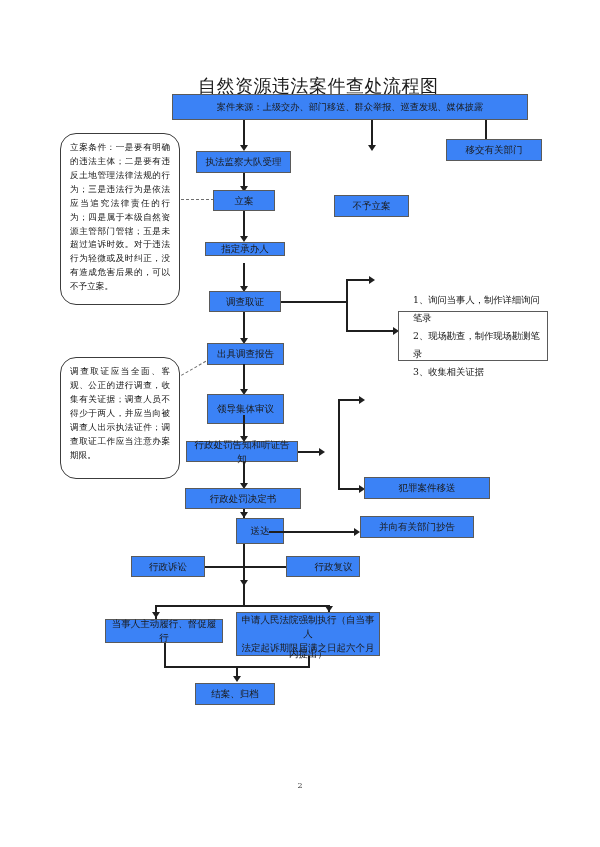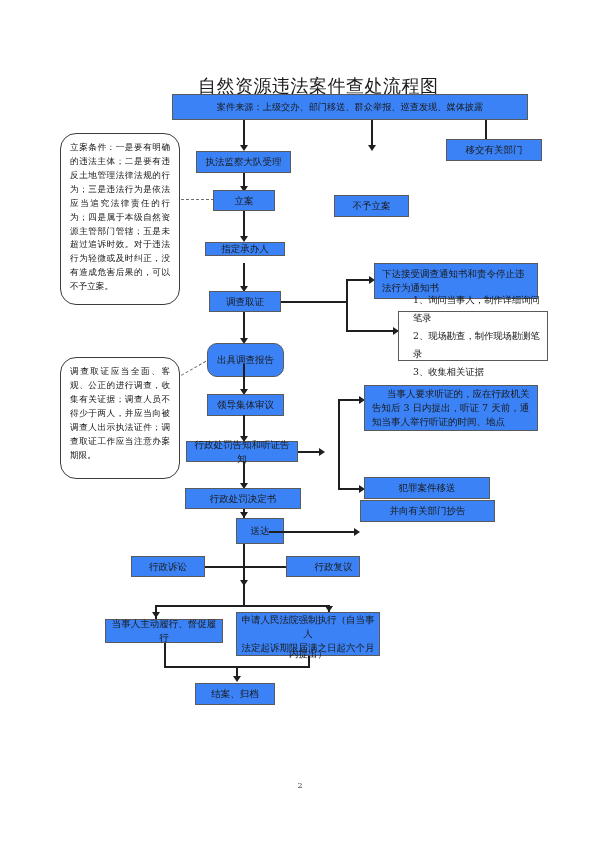--- a/index.html
+++ b/index.html
@@ -124,68 +124,66 @@
 
   <div class="box" style="left:209px;top:291px;width:72px;height:21px;">调查取证</div>
 
   <div class="ln h" style="left:281px;top:301px;width:66px;"></div>
   <div class="ln v" style="left:346px;top:279px;height:52px;"></div>
   <div class="ln h" style="left:346px;top:279px;width:24px;"></div>
   <div class="arrow right" style="left:369px;top:275.8px;"></div>
   <div class="ln h" style="left:346px;top:330px;width:48px;"></div>
   <div class="arrow right" style="left:393px;top:326.8px;"></div>
 
-  <div class="box indent-text" style="left:374px;top:263px;width:164px;height:36px;">下达接受调查通知书和责令停止违法行为通知书</div>
 
   <div class="listbox" style="left:398px;top:311px;width:150px;height:50px;">
     <div>1、询问当事人，制作详细询问笔录</div>
     <div>2、现场勘查，制作现场勘测笔录</div>
     <div>3、收集相关证据</div>
   </div>
 
   <div class="ln v" style="left:243px;top:312px;height:27px;"></div>
   <div class="arrow down" style="left:239.8px;top:338px;"></div>
 
   <div class="callout" style="left:60px;top:357px;width:120px;height:122px;">调查取证应当全面、客观、公正的进行调查，收集有关证据；调查人员不得少于两人，并应当向被调查人出示执法证件；调查取证工作应当注意办案期限。</div>
   <div class="dashed" style="left:181px;top:375px;width:64px;transform:rotate(-30deg);"></div>
 
-  <div class="box" style="left:207px;top:343px;width:77px;height:34px;border-radius:10px;">出具调查报告</div>
+  <div class="box" style="left:207px;top:343px;width:77px;height:22px;">出具调查报告</div>
   <div class="ln v" style="left:243px;top:364px;height:26px;"></div>
   <div class="arrow down" style="left:239.8px;top:389px;"></div>
 
-  <div class="box" style="left:207px;top:394px;width:77px;height:22px;">领导集体审议</div>
+  <div class="box" style="left:207px;top:394px;width:77px;height:30px;">领导集体审议</div>
   <div class="ln v" style="left:243px;top:415px;height:22px;"></div>
   <div class="arrow down" style="left:239.8px;top:436px;"></div>
 
   <div class="box" style="left:186px;top:441px;width:112px;height:21px;">行政处罚告知和听证告知</div>
 
   <div class="ln h" style="left:298px;top:451px;width:22px;"></div>
   <div class="arrow right" style="left:319px;top:447.8px;"></div>
   <div class="ln v" style="left:338px;top:399px;height:90px;"></div>
   <div class="ln h" style="left:338px;top:399px;width:22px;"></div>
   <div class="arrow right" style="left:359px;top:395.8px;"></div>
   <div class="ln h" style="left:338px;top:488px;width:22px;"></div>
   <div class="arrow right" style="left:359px;top:484.8px;"></div>
 
-  <div class="box indent-text" style="left:364px;top:385px;width:174px;height:46px;text-indent:15px;">当事人要求听证的，应在行政机关告知后 3 日内提出，听证 7 天前，通知当事人举行听证的时间、地点</div>
 
   <div class="box" style="left:364px;top:477px;width:126px;height:22px;">犯罪案件移送</div>
 
   <div class="ln v" style="left:243px;top:462px;height:22px;"></div>
   <div class="arrow down" style="left:239.8px;top:483px;"></div>
 
   <div class="box" style="left:185px;top:488px;width:116px;height:21px;">行政处罚决定书</div>
   <div class="ln v" style="left:243px;top:509px;height:36px;"></div>
   <div class="arrow down" style="left:239.8px;top:512px;"></div>
 
   <div class="box" style="left:236px;top:518px;width:48px;height:26px;">送达</div>
 
   <div class="ln h" style="left:269px;top:531px;width:86px;"></div>
   <div class="arrow right" style="left:354px;top:527.8px;"></div>
-  <div class="box" style="left:360px;top:500px;width:135px;height:22px;">并向有关部门抄告</div>
+  <div class="box" style="left:360px;top:516px;width:114px;height:22px;">并向有关部门抄告</div>
 
   <div class="ln v" style="left:243px;top:544px;height:62px;"></div>
   <div class="arrow down" style="left:239.8px;top:580px;"></div>
 
   <div class="ln h" style="left:180px;top:566px;width:128px;"></div>
   <div class="arrow left" style="left:176px;top:562.8px;"></div>
   <div class="arrow right" style="left:303px;top:562.8px;"></div>
   <div class="box" style="left:131px;top:556px;width:74px;height:21px;">行政诉讼</div>
   <div class="box" style="left:286px;top:556px;width:74px;height:21px;padding-left:24px;">行政复议</div>
 

